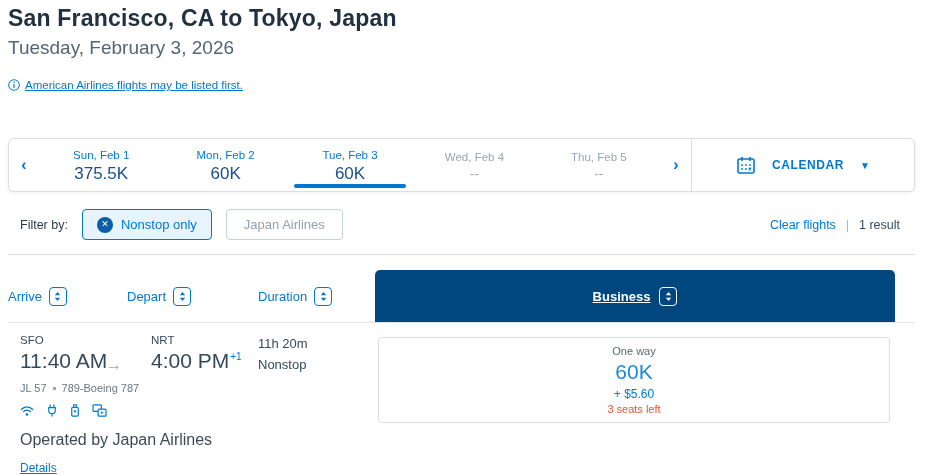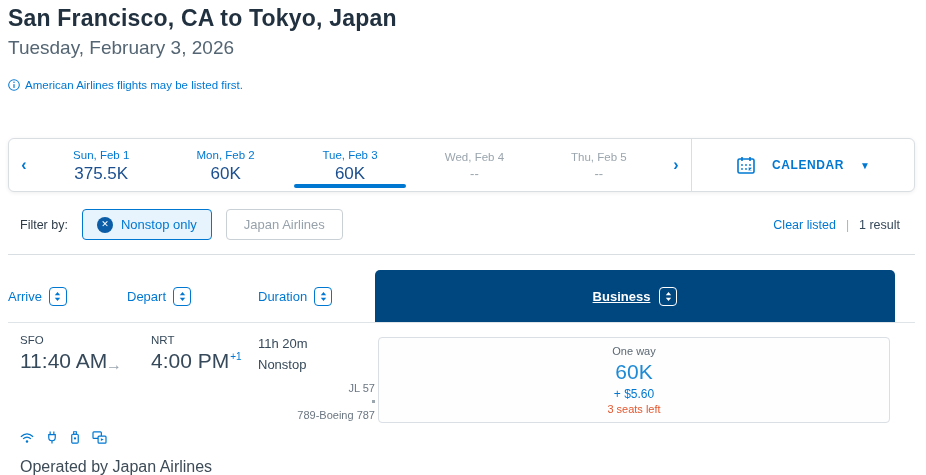--- a/index.html
+++ b/index.html
@@ -5,21 +5,21 @@
   * { margin:0; padding:0; box-sizing:border-box; }
   html,body { width:926px; height:475px; background:#fff; overflow:hidden;
               font-family:"Liberation Sans", sans-serif; }
   .page { position:relative; width:926px; height:475px; }
 
   
   .hdr { padding:5px 0 0 8px; }
   .hdr h1 { font-size:23px; font-weight:700; color:#22313f; letter-spacing:.2px; }
   .hdr .sub { margin-top:5px; font-size:19px; font-weight:400; color:#546573; }
   .notice { margin:20px 0 0 8px; display:flex; align-items:center; gap:5px;
-            font-size:11.5px; color:#0078D2; cursor:pointer; }
+            font-size:11.5px; color:#0078D2; cursor:pointer;text-decoration:underline; }
   .notice svg { flex:0 0 auto; }
 
   
   .datecard { margin:47px 11px 0 8px; height:54px; display:flex; align-items:stretch;
               border:1px solid #d9dee3; border-radius:6px; background:#fff;
               box-shadow:0 1px 4px rgba(0,0,0,.07); }
   .nav-chev { width:30px; display:flex; align-items:center; justify-content:center;
               color:#0078D2; font-size:16px; font-weight:700; cursor:pointer; background:none; border:none; }
   .tabs { flex:1 1 auto; display:flex; }
   .tab { flex:1 1 0; position:relative; display:flex; flex-direction:column;
@@ -71,21 +71,21 @@
   .legline { display:flex; }
   .lc1 { width:131px; position:relative; }
   .lc2 { width:107px; }
   .lc3 { width:117px; }
   .citylbl { font-size:11.5px; color:#36495A; }
   .timebig { margin-top:3px; font-size:21px; color:#36495A; white-space:nowrap; }
   .timebig sup { font-size:10px; color:#0078D2; margin-left:1px; }
   .arrow { position:absolute; left:86px; top:22px; color:#9aa5ad; font-size:16px; }
   .durline { font-size:13px; color:#36495A; margin-top:2px; }
   .stopline { font-size:13px; color:#36495A; margin-top:6px; }
-  .fltinfo { margin-top:9px; font-size:11px; color:#6b7682; display:flex; align-items:flex-end; gap:6px;flex-direction:column; }
+  .fltinfo { margin-top:9px; font-size:11px; color:#6b7682; display:flex; align-items:center; gap:6px; }
   .sqsep { width:3px; height:3px; background:#9aa5ad; display:inline-block; }
   .amen { margin-top:10px; display:flex; gap:12px; color:#0078D2; align-items:center; }
   .opby { margin-top:14px; font-size:16px; color:#3d4b57; }
   .details { display:inline-block; margin-top:12px; font-size:12px; color:#0078D2;
              text-decoration:underline; cursor:pointer; }
 
   .row-right { width:520px; padding-top:14px; }
   .farebox { margin:0 5px 0 3px; height:86px; border:1px solid #d9dfe5; border-radius:4px;
              background:#fefefe; display:flex; flex-direction:column; align-items:center;
              justify-content:center; cursor:pointer; }
@@ -158,21 +158,21 @@
   <div class="filterwrap">
     <span class="filter-lbl">Filter by:</span>
     <div class="pill active">
       <span class="xcirc">✕</span>
       <span>Nonstop only</span>
     </div>
     <div class="pill inactive">
       <span>Japan Airlines</span>
     </div>
     <div class="spacer"></div>
-    <span class="clear">Clear listed</span>
+    <span class="clear">Clear flights</span>
     <span class="pipe">|</span>
     <span class="rescount">1 result</span>
   </div>
 
   <div class="rhead">
     <div class="rh-col rh-c2">
       <span>Arrive</span>
       <span class="sortbox">
         <svg width="9" height="11" viewBox="0 0 10 12">
             <path d="M5 1 L8 4.6 H2 Z" fill="currentColor"></path>

